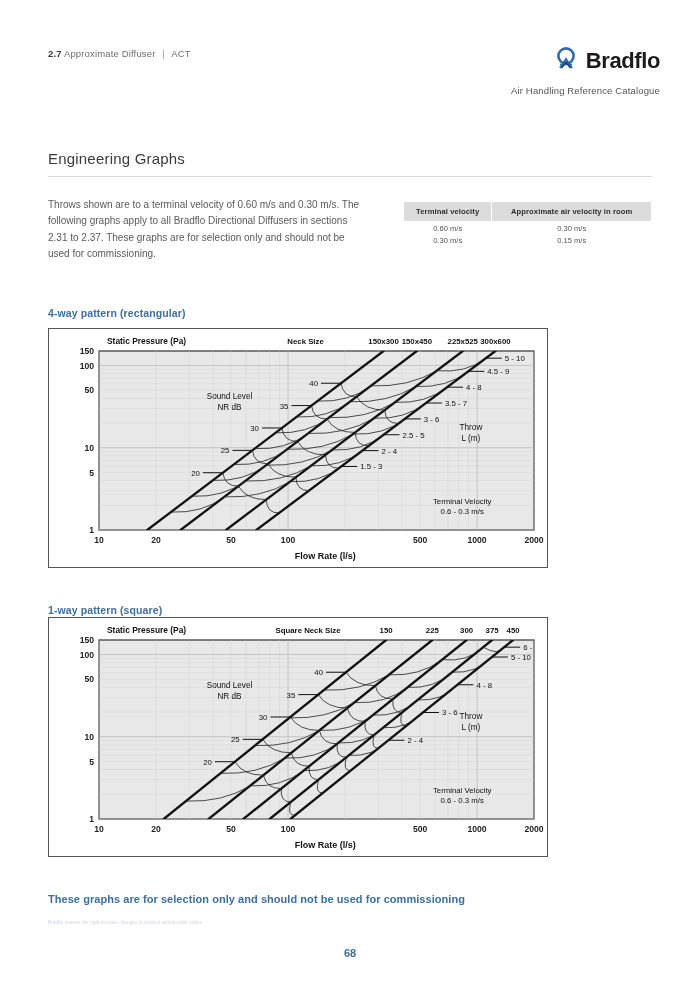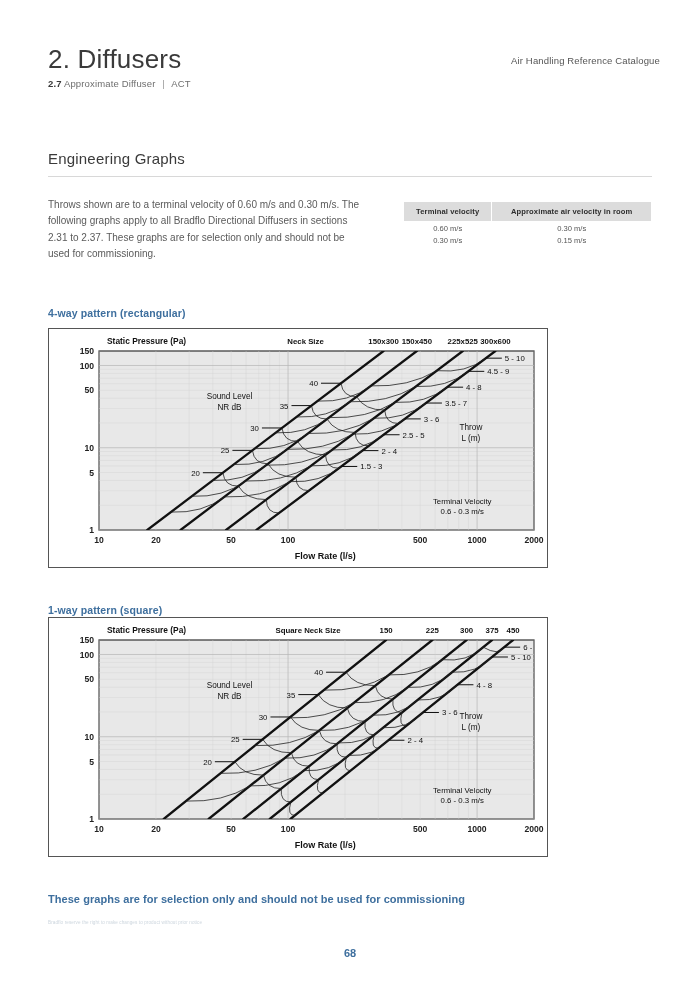--- a/index.html
+++ b/index.html
@@ -89,29 +89,39 @@
 
   text { font-family:"Liberation Sans", sans-serif; }
 </style>
 </head>
 <body>
 
 <div class="page">
 
   <div class="header">
     <div class="title-block">
-      <h1 class="page-title">2. Diffusers</h1>
       <div class="subtitle">
         <span class="sec">2.7</span>
         <span>Approximate Diffuser</span>
         <span class="sep">|</span>
         <span>ACT</span>
       </div>
     </div>
     <div class="brand-block">
+      <div class="brand-row">
+        <span>
+          <svg width="26" height="26" viewBox="0 0 26 26">
+            <circle cx="13" cy="10" r="7.6" fill="none" stroke="#2d6ca8" stroke-width="2.6"></circle>
+            <path d="M7 22 L13 13 L19 22" fill="none" stroke="#2d6ca8" stroke-width="2"></path>
+            <path d="M7 18.5 L19 18.5" fill="none" stroke="#2d6ca8" stroke-width="1.6"></path>
+            <path d="M8.5 22 L13 16 L17.5 22" fill="none" stroke="#16436d" stroke-width="1.6"></path>
+          </svg>
+        </span>
+        <span class="brand-name">Bradflo</span>
+      </div>
       <div class="brand-tag">Air Handling Reference Catalogue</div>
     </div>
   </div>
 
   <div class="section-title">Engineering Graphs</div>
   <div class="rule"></div>
   <div class="intro">Throws shown are to a terminal velocity of 0.60 m/s and 0.30 m/s. The following graphs apply to all Bradflo Directional Diffusers in sections 2.31 to 2.37. These graphs are for selection only and should not be used for commissioning.</div>
 
   <table class="vtable">
     <thead>

